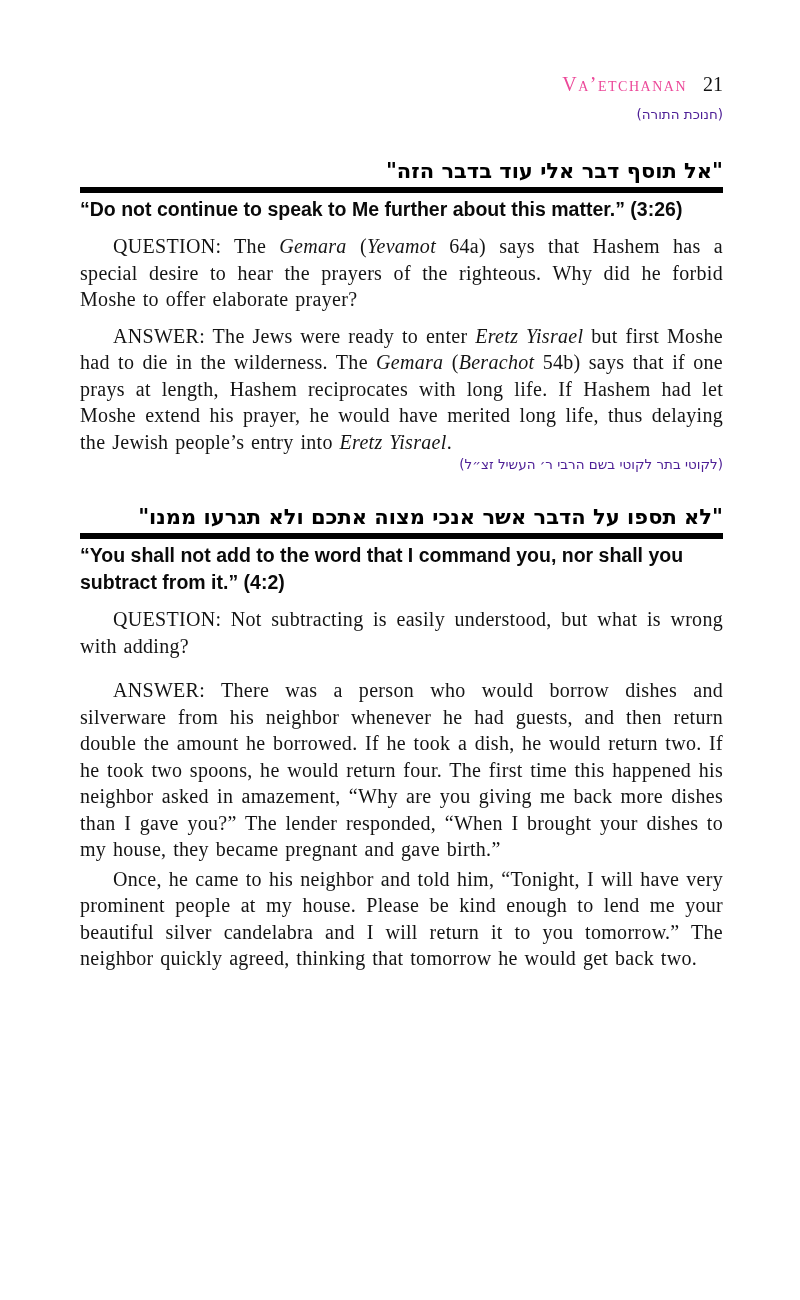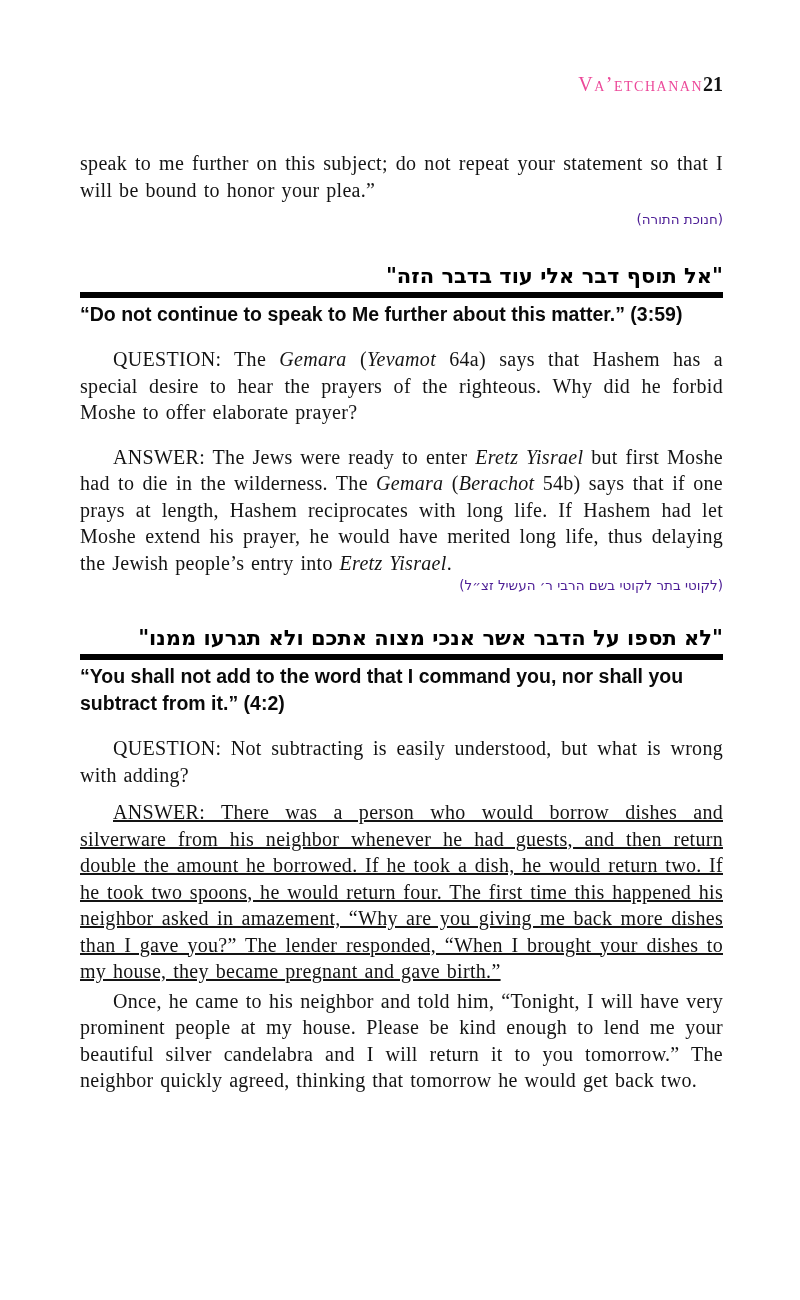--- a/index.html
+++ b/index.html
@@ -25,22 +25,23 @@
     text-align: right;
     line-height: 24px;
   }
   .parsha {
     font-variant: small-caps;
     font-size: 20px;
     letter-spacing: 1.5px;
     color: #ec4899;
   }
   .pagenum {
-    font-weight: bold;
+    font-weight: normal;
     font-size: 20px;
+    margin-left: 16px;
     text-align: right;
   }
   
   .body {
     margin: 0;
     font-size: 20px;
     line-height: 26.5px;
     text-align: justify;
     letter-spacing: 0.3px;
     word-spacing: 1.5px;
@@ -79,41 +80,40 @@
   
   .trans {
     margin: 3px 0 0 0;
     font-family: "Liberation Sans", sans-serif;
     font-weight: bold;
     font-size: 19.5px;
     line-height: 27px;
     text-align: left;
     color: #0a0a0a;
   }
-  .mt10 { margin-top: 18px; }
-  .mt11 { margin-top: 11px; text-decoration: underline; }
+  .mt10 { margin-top: 10px; }
+  .mt11 { margin-top: 18px; }
   .mt5  { margin-top: 3px; }
 </style>
 </head>
 <body>
 
 <div class="page">
   <div class="inner">
 
     <div class="running-head">
       <span class="parsha">Va’etchanan</span><span class="pagenum">21</span>
     </div>
 
-    <p class="body cont"><span>speak to me further on this subject; do not repeat your statement so that I will be bound to honor your plea.”</span></p>
 
     <p class="cite" dir="rtl">(חנוכת התורה)</p>
 
     <h2 class="heb" dir="rtl">"אל תוסף דבר אלי עוד בדבר הזה"</h2>
     <div class="rule"></div>
-    <p class="trans">“Do not continue to speak to Me further about this matter.” (3:59)</p>
+    <p class="trans">“Do not continue to speak to Me further about this matter.” (3:26)</p>
 
     <p class="body ind mt10"><span>QUESTION: The </span><span class="it">Gemara</span><span> (</span><span class="it">Yevamot</span><span> 64a) says that Hashem has a special desire to hear the prayers of the righteous. Why did he forbid Moshe to offer elaborate prayer?</span></p>
     <p class="body ind mt10"><span>ANSWER: The Jews were ready to enter </span><span class="it">Eretz Yisrael</span><span> but first Moshe had to die in the wilderness. The </span><span class="it">Gemara</span><span> (</span><span class="it">Berachot</span><span> 54b) says that if one prays at length, Hashem reciprocates with long life. If Hashem had let Moshe extend his prayer, he would have merited long life, thus delaying the Jewish people’s entry into </span><span class="it">Eretz Yisrael</span><span>.</span></p>
 
     <p class="cite tight" dir="rtl">(לקוטי בתר לקוטי בשם הרבי ר׳ העשיל זצ״ל)</p>
 
     <h2 class="heb heb2" dir="rtl">"לא תספו על הדבר אשר אנכי מצוה אתכם ולא תגרעו ממנו"</h2>
     <div class="rule"></div>
     <p class="trans">“You shall not add to the word that I command you, nor shall you subtract from it.” (4:2)</p>
 

